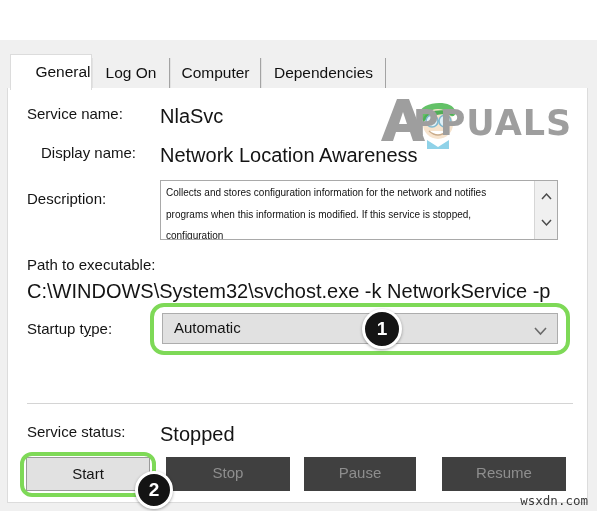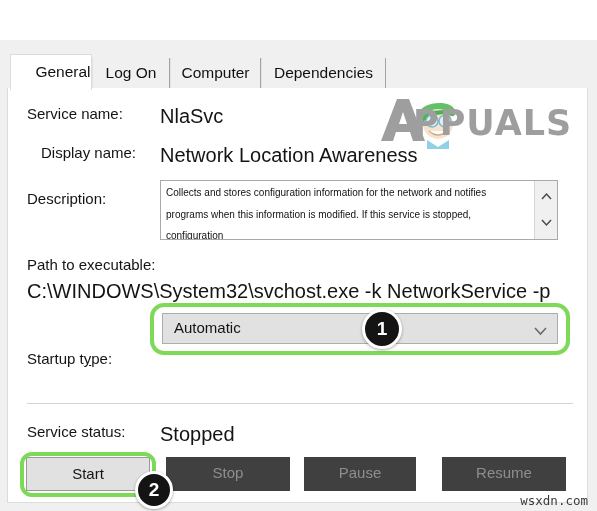--- a/index.html
+++ b/index.html
@@ -353,21 +353,21 @@
         <svg width="13" height="9" viewBox="0 0 13 9">
           <polyline points="2,2 6.5,7 11,2" fill="none" stroke="#4a4a4a" stroke-width="1.5"></polyline>
         </svg>
       </div>
     </div>
   </div>
 
   <div class="lbl" style="left:27px; top:256px;">Path to executable:</div>
   <div class="val" style="left:27px; top:280px;">C:\WINDOWS\System32\svchost.exe -k NetworkService -p</div>
 
-  <div class="lbl" style="left:27px; top:320px;margin-top:30px;"><span>Startup t</span><span style="text-decoration:underline;">y</span><span>pe:</span></div>
+  <div class="lbl" style="left:27px; top:320px;"><span>Startup t</span><span style="text-decoration:underline;">y</span><span>pe:</span></div>
 
   <div id="startup-combo">
     <div id="startup-value">Automatic</div>
     <div id="combo-chevron">
       <svg width="15" height="10" viewBox="0 0 15 10">
         <polyline points="2,2 7.5,8 13,2" fill="none" stroke="#6a6a6a" stroke-width="1.6"></polyline>
       </svg>
     </div>
   </div>
 

